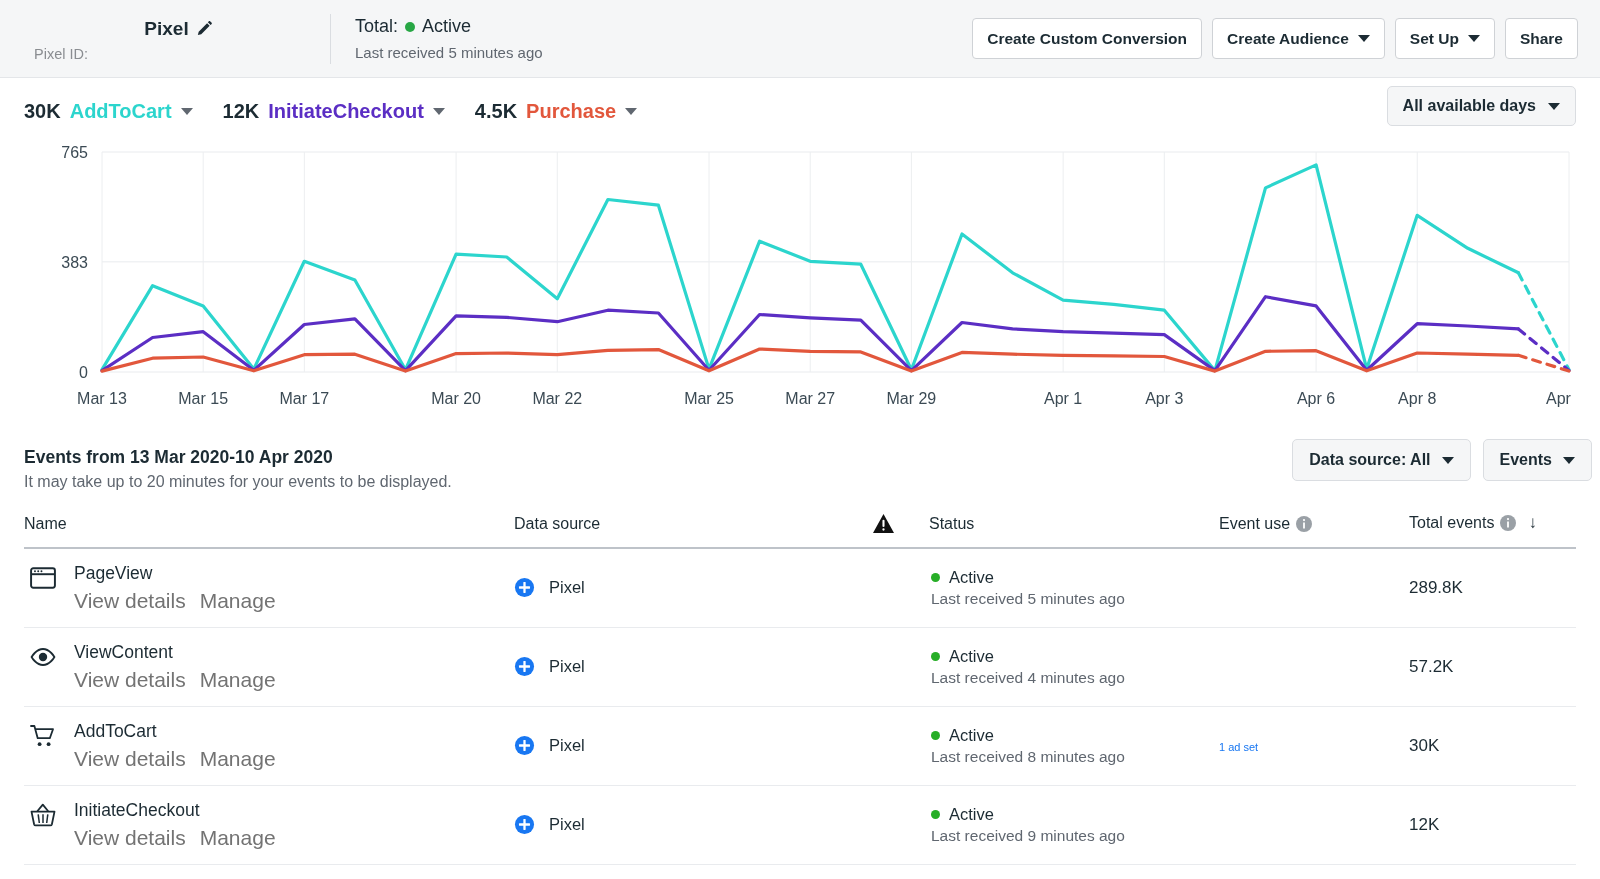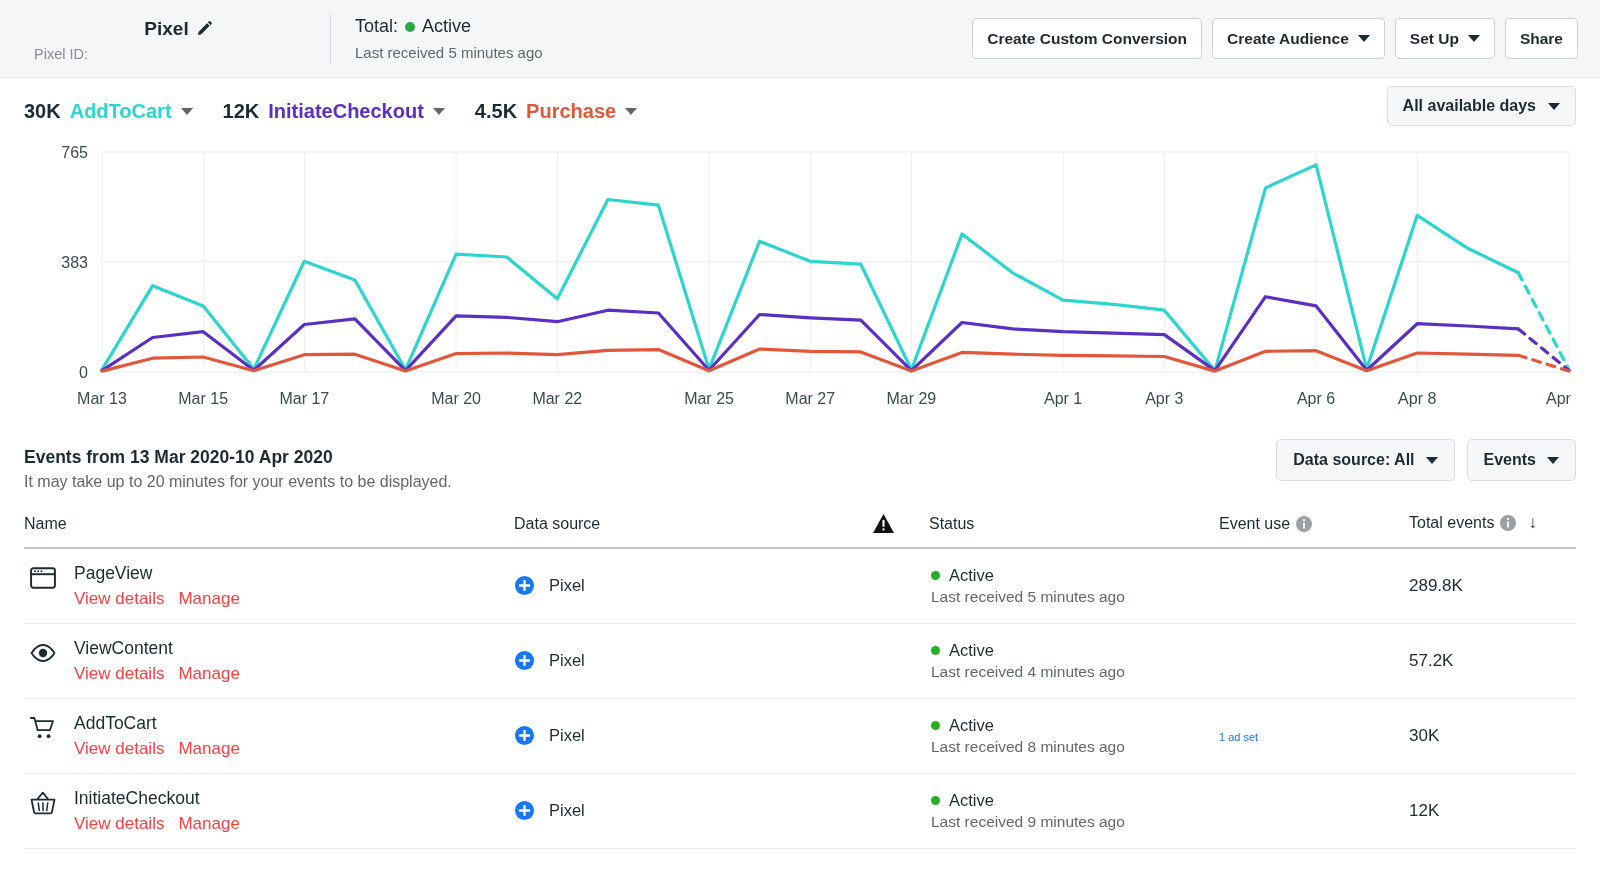--- a/index.html
+++ b/index.html
@@ -50,21 +50,21 @@
     height:40px; display:flex; align-items:center; gap:12px; padding:0 15px;
     font-size:16px; font-weight:bold; color:#1c2b33; cursor:pointer;}
 
   .chart-area{ position:relative; height:285px; margin-top:4px;}
   .chart-svg{ display:block; }
 
   
   .events-head{ position:relative; padding:22px 24px 0 24px;}
   .events-title{ font-size:17.5px; font-weight:bold; color:#1c2b33;}
   .events-sub{ font-size:16px; color:#606770; margin-top:5px;}
-  .events-filters{ position:absolute; right:24px; top:14px; display:flex; gap:12px;}
+  .events-filters{ position:absolute; right:8px; top:14px; display:flex; gap:12px;}
   .filter-btn{
     background:#f5f6f7; border:1px solid #dadde1; border-radius:5px;
     height:42px; display:flex; align-items:center; gap:11px; padding:0 16px;
     font-size:16px; font-weight:bold; color:#1c2b33; cursor:pointer;
   }
 
   table.events{ width:1552px; margin:22px 24px 0 24px; border-collapse:collapse; table-layout:fixed;}
   table.events th{
     text-align:left; font-size:16px; font-weight:normal; color:#1c2b33;
     padding:0 0 14px 0; border-bottom:2px solid #bec3c9; vertical-align:bottom;
@@ -74,21 +74,21 @@
   .col-src{ width:355px;}
   .col-warn{ width:60px;}
   .col-status{ width:290px;}
   .col-use{ width:190px;}
   .col-total{ width:167px;}
 
   .name-cell{ display:flex; align-items:flex-start; gap:18px; padding-left:6px;}
   .ev-icon{ width:26px; height:26px; flex:0 0 26px; margin-top:2px; color:#1c2b33;}
   .ev-name{ font-size:17.5px; color:#1c2b33; line-height:1.25;}
   .ev-links{ margin-top:4px; display:flex; gap:14px;}
-  .ev-links a{ color:#ef4444; font-size:17px; text-decoration:none; cursor:pointer;}
+  .ev-links a{ color:#737373; font-size:21px; text-decoration:none; cursor:pointer;}
   .src-cell{ display:flex; align-items:center; gap:14px;}
   .plus-icon{ width:21px;height:21px;flex:0 0 21px;}
   .src-label{ font-size:16.5px; color:#1c2b33;}
   .status-cell{ padding-left:2px;}
   .status-main{ display:flex; align-items:center; gap:9px; font-size:16.5px; color:#1c2b33;}
   .status-dot{ width:9px;height:9px;border-radius:50%;background:#27ae27;display:inline-block;}
   .status-time{ font-size:15.5px; color:#606770; margin-top:3px;}
   .use-cell a{ color:#1877f2; font-size:11px; text-decoration:none; cursor:pointer;text-align:center;}
   .total-cell{ font-size:17px; color:#1c2b33;}
   .info-i{ display:inline-block; width:16px;height:16px; vertical-align:-3px; margin-left:6px;}

